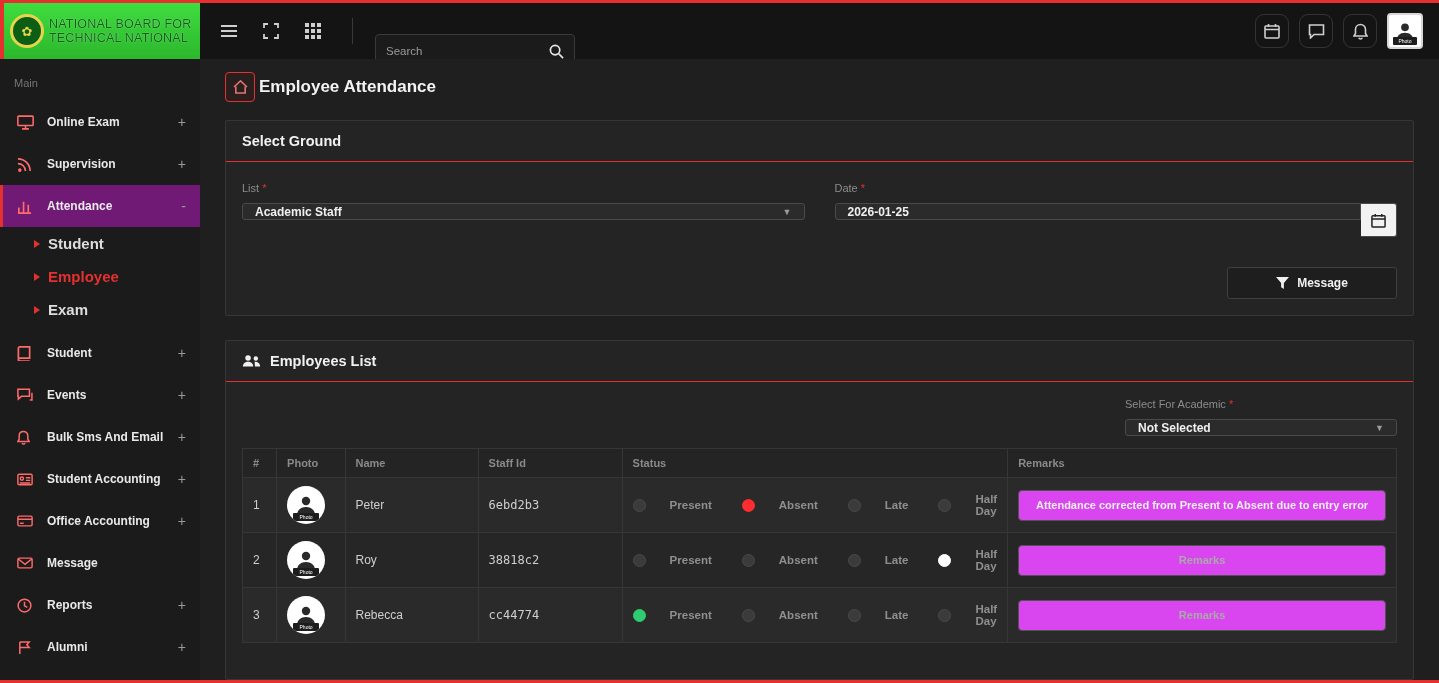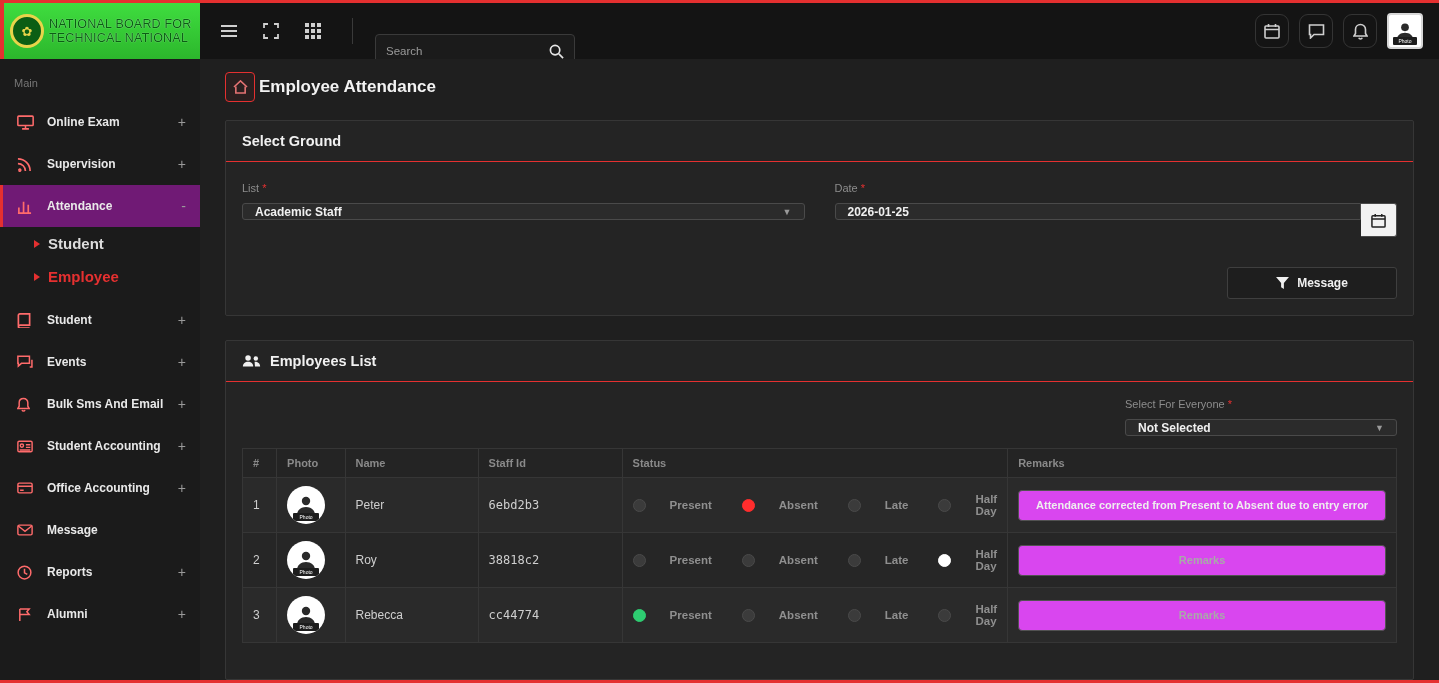--- a/index.html
+++ b/index.html
@@ -210,20 +210,24 @@
 
     <div class="submenu">
       <div class="submenu-item">
         <span class="tri"></span>
         <span class="sub-label">Student</span>
       </div>
       <div class="submenu-item active">
         <span class="tri"></span>
         <span class="sub-label">Employee</span>
       </div>
+      <div class="submenu-item">
+        <span class="tri"></span>
+        <span class="sub-label">Exam</span>
+      </div>
     </div>
 
     <div class="side-item">
       <span class="ic">
           <svg width="14" height="15" viewBox="0 0 14 16" fill="none" stroke="currentColor" stroke-width="1.8">
             <path d="M1 13.5V2.5A1.5 1.5 0 0 1 2.5 1H13v12H2.8A1.8 1.8 0 0 0 1 14.8 1.8 1.8 0 0 0 2.8 16H13"></path>
           </svg>
         </span>
       <span>Student</span>
       <span class="expander">+</span>
@@ -371,21 +375,21 @@
               <circle cx="16" cy="4.5" r="2.6"></circle>
               <path d="M14.6 8.3c3-.3 6.4 1.3 6.4 5.7h-6z"></path>
             </svg>
         </span>
         <span class="card-title">Employees List</span>
       </div>
 
       <div class="emp-toolbar">
         <div class="sfe">
           <div class="field-label">
-            <span>Select For Everyone</span> <span class="req">*</span>
+            <span>Select For Academic</span> <span class="req">*</span>
           </div>
           <div class="select">
             <span>Not Selected</span>
             <span class="caret">▼</span>
           </div>
         </div>
       </div>
 
       <div class="tbl-wrap">
         <table class="emp">

